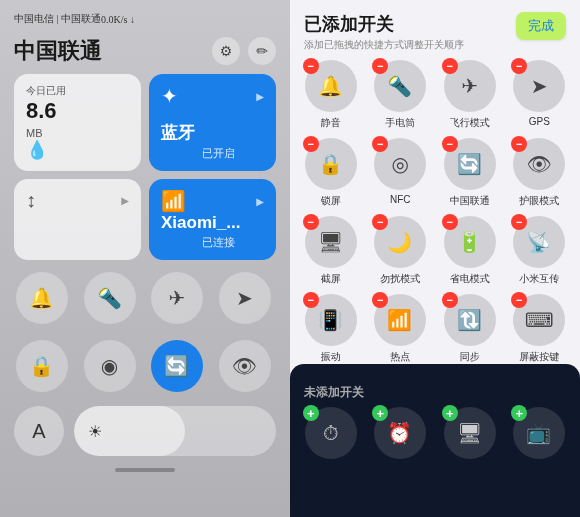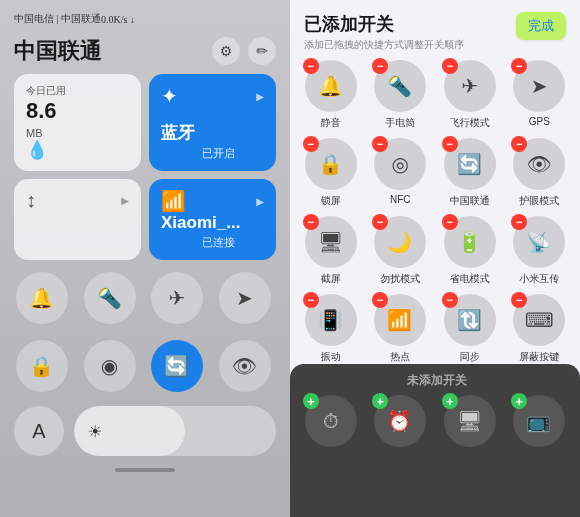--- a/index.html
+++ b/index.html
@@ -265,26 +265,25 @@
       line-height: 1;
     }
 
     .added-label {
       font-size: 10px;
       color: #333;
       text-align: center;
     }
 
     .not-added-section {
-      background: #404040;
+      background: #0f172a;
       flex: 1;
-      padding: 8px 10px 6px;
+      padding: 20px 10px 6px;
       border-radius: 14px 14px 0 0;
       margin-top: auto;
-      text-align: center;
     }
 
     .not-added-label {
       font-size: 12px;
       font-weight: 600;
       color: #aaa;
       margin-bottom: 6px;
       padding-left: 4px;
     }
 

